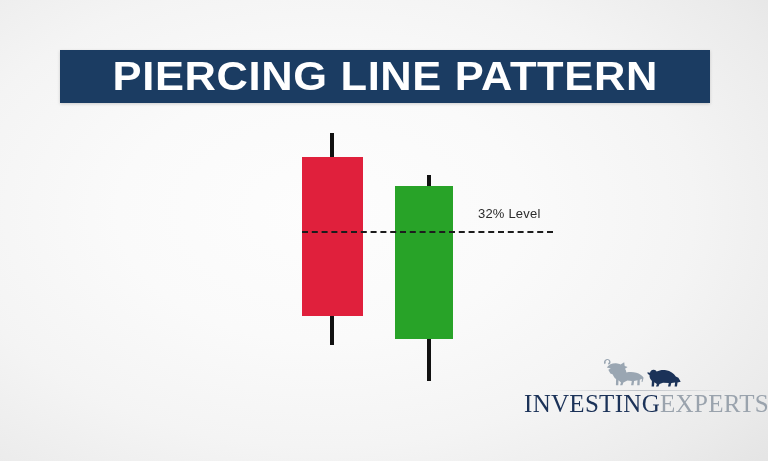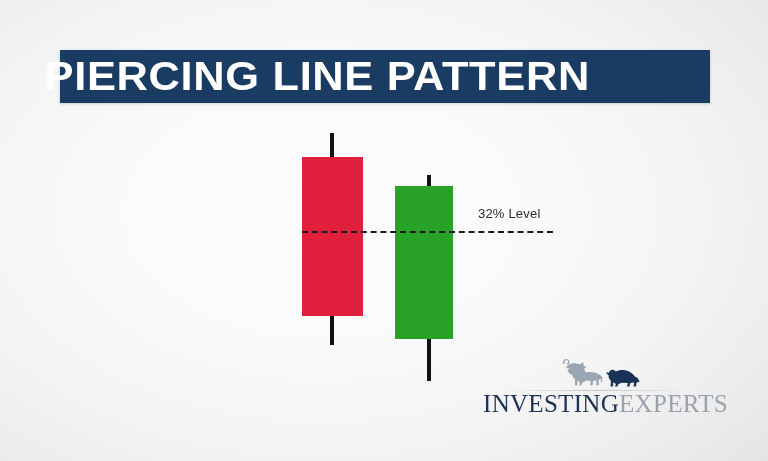--- a/index.html
+++ b/index.html
@@ -27,20 +27,21 @@
   #title-banner {
     position: absolute;
     left: 60px;
     top: 50px;
     width: 650px;
     height: 53px;
     background: #1b3c62;
     box-shadow: 0 1px 3px rgba(0,0,0,0.18);
     display: flex;
     align-items: center;
+    justify-content: center;
   }
   #title-text {
     color: #ffffff;
     font-family: "Liberation Sans Narrow", "Liberation Sans", sans-serif;
     font-weight: bold;
     font-size: 41px;
     letter-spacing: 0.6px;
     line-height: 1;
     white-space: nowrap;
     transform: scaleX(1.06);
@@ -86,21 +87,21 @@
     font-family: "Liberation Sans", sans-serif;
     font-size: 13px;
     color: #2b2b2b;
     letter-spacing: 0.2px;
     white-space: nowrap;
   }
 
   
   #logo {
     position: absolute;
-    left: 483px;
+    left: 524px;
     top: 358px;
     width: 228px;
     height: 62px;
   }
   #logo-mark {
     position: absolute;
     left: 68px;
     top: 0px;
     width: 96px;
     height: 34px;

